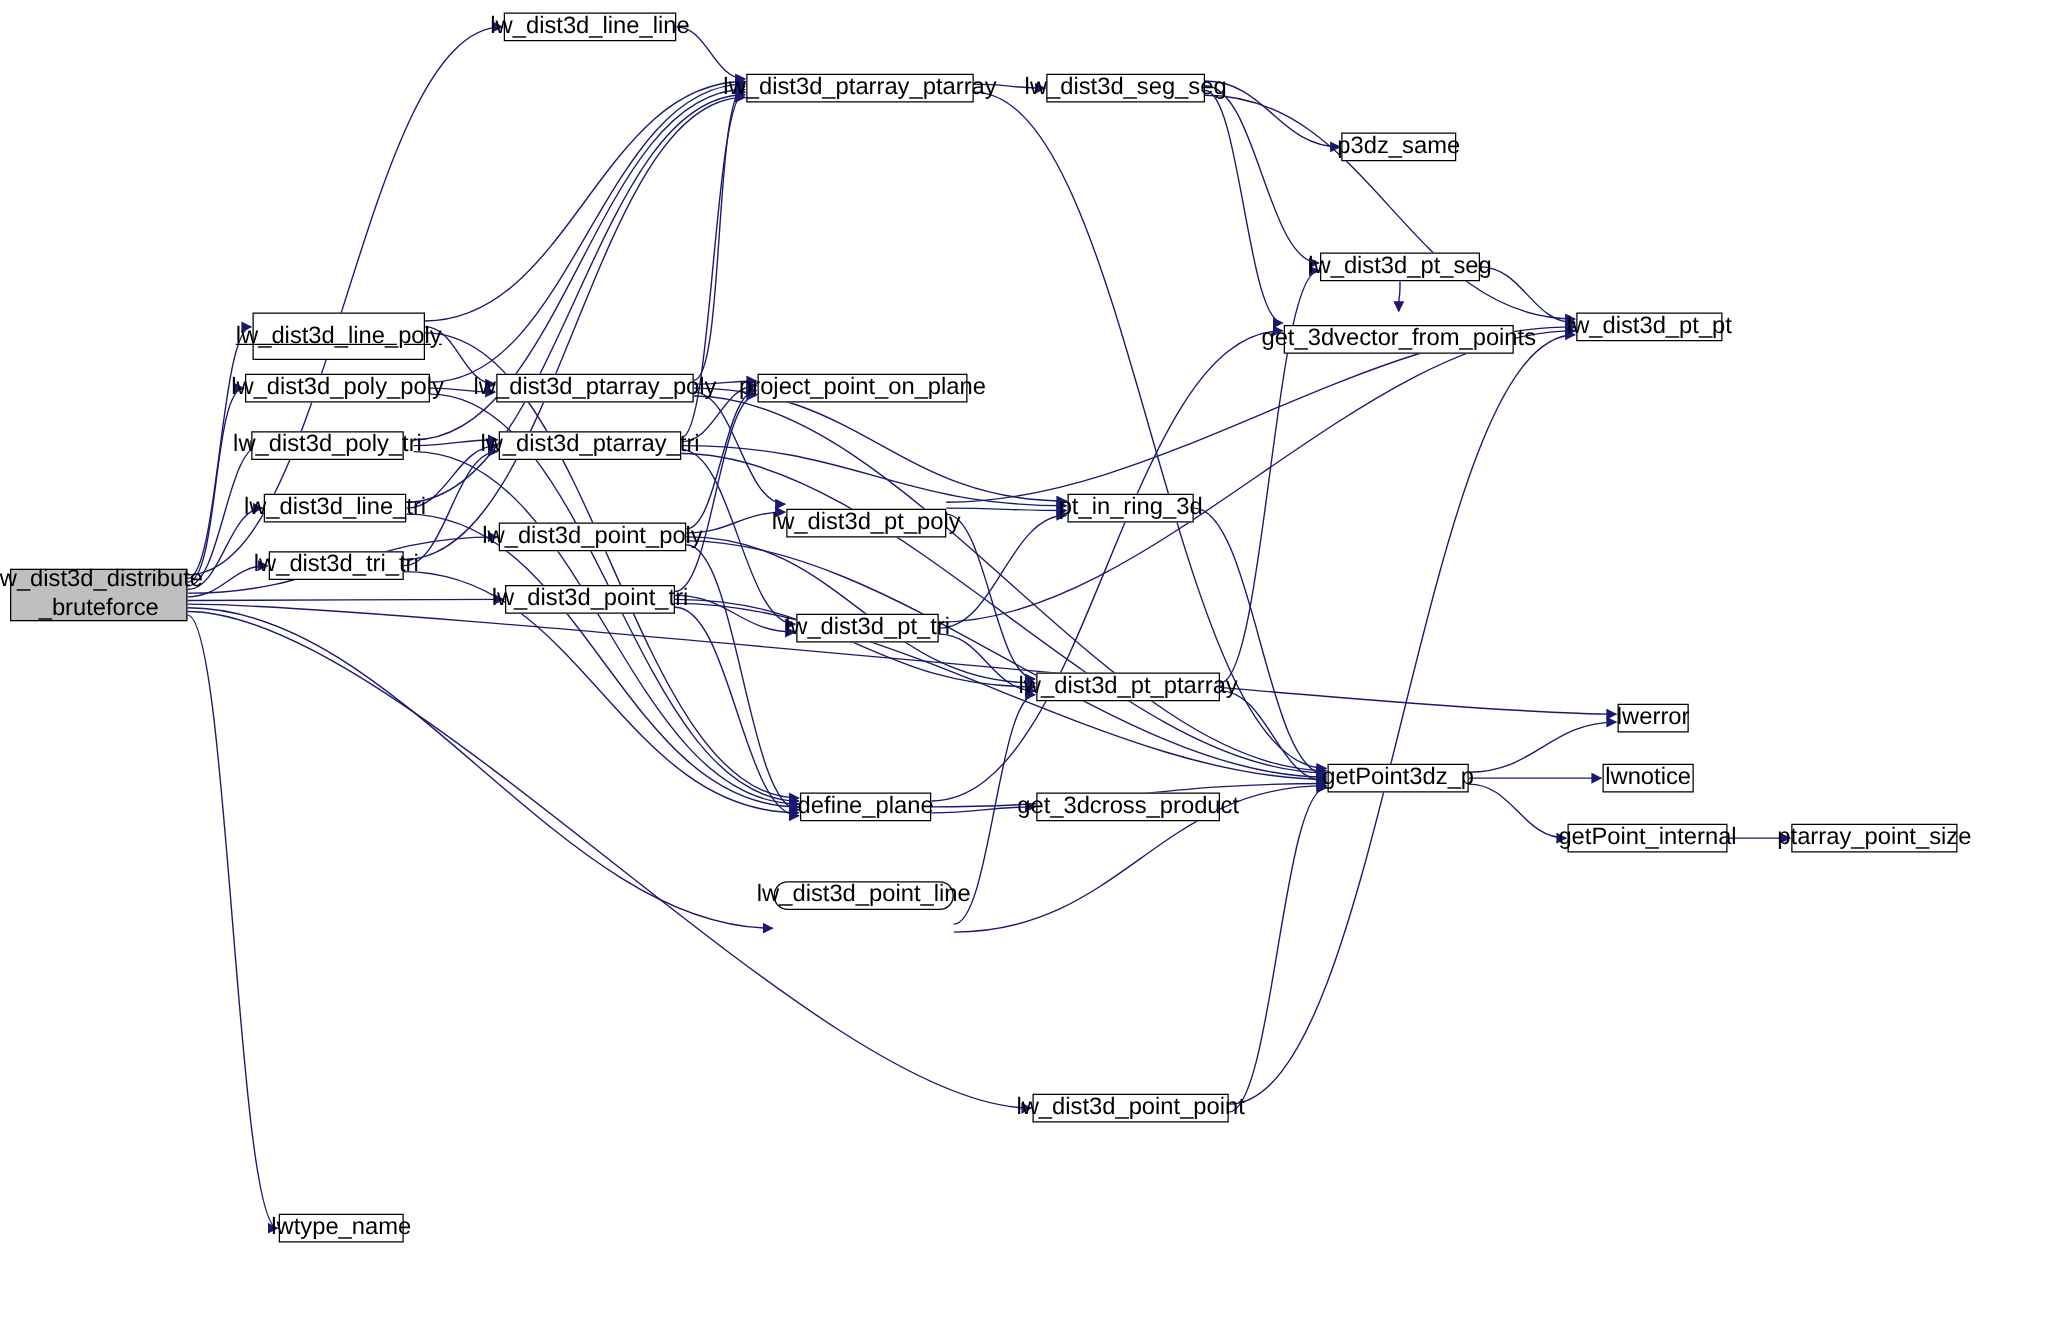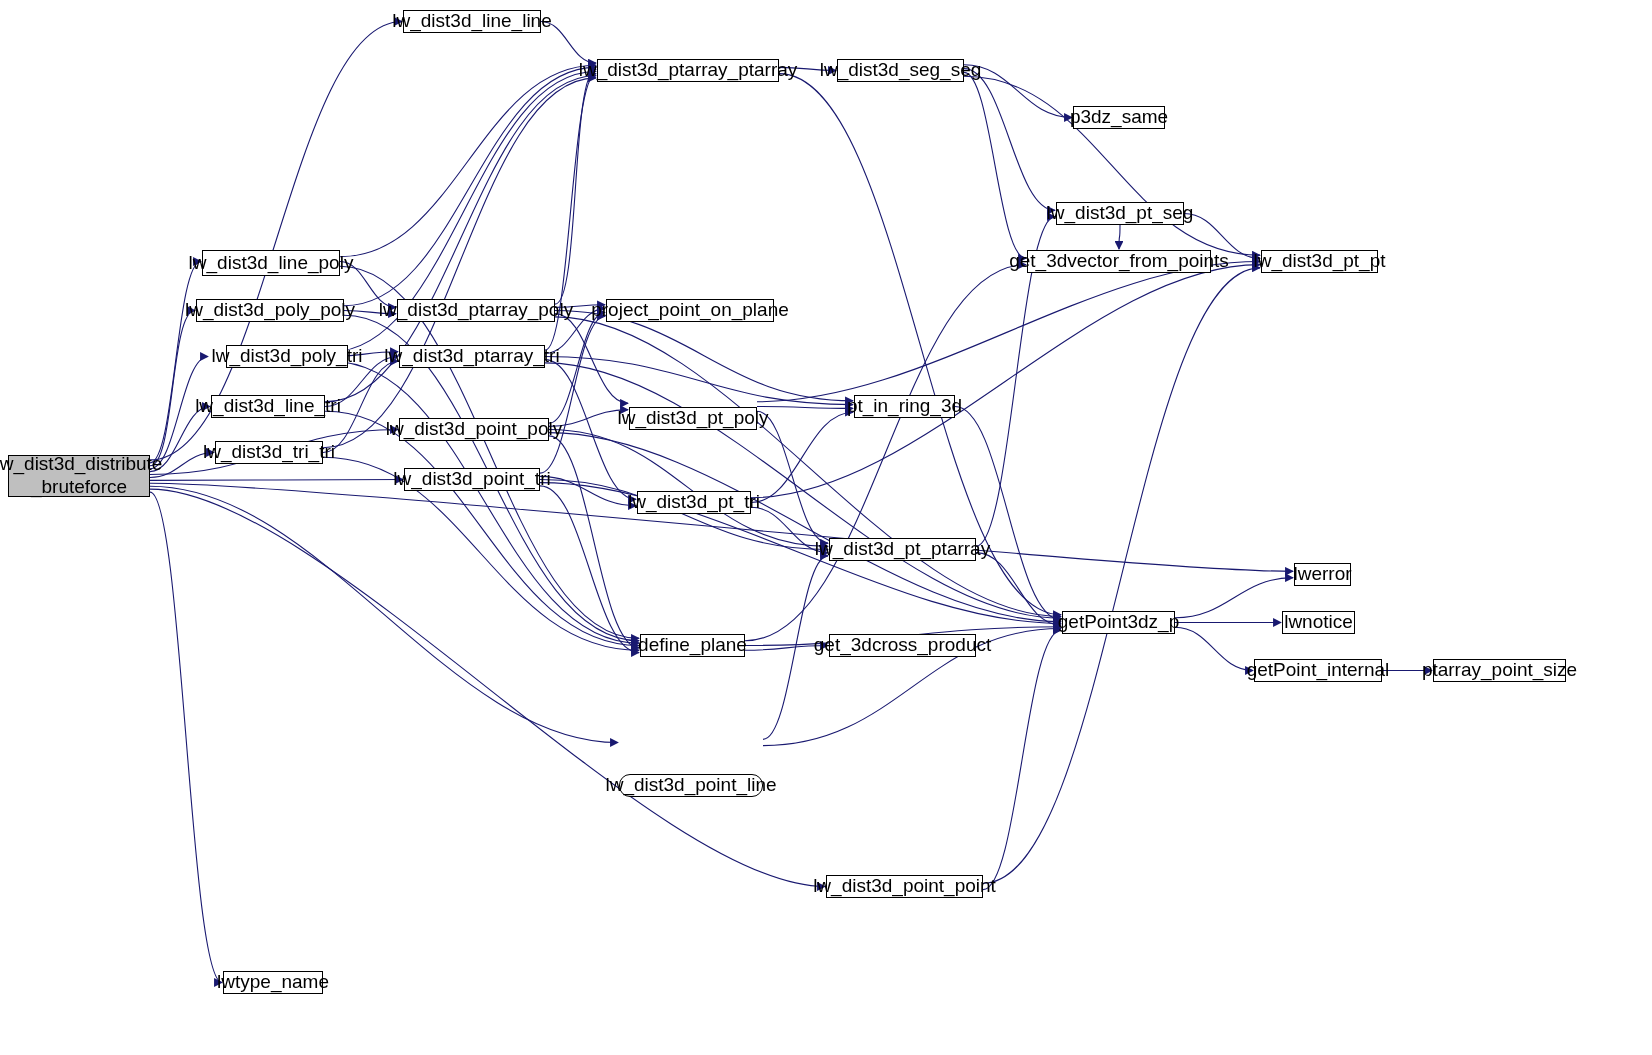--- a/index.html
+++ b/index.html
@@ -151,39 +151,39 @@
     </div>
     <div class="node" style="left: 837px; top: 59px; width: 127px; height: 23px;">
       <span class="node-label">lw_dist3d_seg_seg</span>
     </div>
     <div class="node" style="left: 1073px; top: 106px; width: 92px; height: 23px;">
       <span class="node-label">p3dz_same</span>
     </div>
     <div class="node" style="left: 1056px; top: 202px; width: 128px; height: 23px;">
       <span class="node-label">lw_dist3d_pt_seg</span>
     </div>
-    <div class="node" style="left: 1027px; top: 250px; width: 184px; height: 23px; align-items: center;">
+    <div class="node" style="left: 1027px; top: 260px; width: 184px; height: 23px; align-items: center;">
       <span class="node-label">get_3dvector_from_points</span>
     </div>
     <div class="node" style="left: 1261px; top: 250px; width: 117px; height: 23px;">
       <span class="node-label">lw_dist3d_pt_pt</span>
     </div>
-    <div class="node" style="left: 202px; top: 250px; width: 138px; height: 26px;">
+    <div class="node" style="left: 202px; top: 250px; width: 138px; height: 38px; text-decoration: underline;">
       <span class="node-label">lw_dist3d_line_poly</span>
     </div>
     <div class="node" style="left: 196px; top: 299px; width: 148px; height: 23px;">
       <span class="node-label">lw_dist3d_poly_poly</span>
     </div>
     <div class="node" style="left: 397px; top: 299px; width: 158px; height: 23px;">
       <span class="node-label">lw_dist3d_ptarray_poly</span>
     </div>
     <div class="node" style="left: 606px; top: 299px; width: 168px; height: 23px;">
       <span class="node-label">project_point_on_plane</span>
     </div>
-    <div class="node" style="left: 226px; top: 345px; width: 122px; height: 23px;">
+    <div class="node" style="left: 201px; top: 345px; width: 122px; height: 23px;">
       <span class="node-label">lw_dist3d_poly_tri</span>
     </div>
     <div class="node" style="left: 399px; top: 345px; width: 146px; height: 23px;">
       <span class="node-label">lw_dist3d_ptarray_tri</span>
     </div>
     <div class="node" style="left: 211px; top: 395px; width: 114px; height: 23px;">
       <span class="node-label">lw_dist3d_line_tri</span>
     </div>
     <div class="node" style="left: 629px; top: 395px; width: 128px; height: 23px; margin-top: 12px;">
       <span class="node-label">lw_dist3d_pt_poly</span>
@@ -220,21 +220,21 @@
     </div>
     <div class="node" style="left: 1433px; top: 659px; width: 133px; height: 23px;">
       <span class="node-label">ptarray_point_size</span>
     </div>
     <div class="node" style="left: 640px; top: 634px; width: 105px; height: 23px;">
       <span class="node-label">define_plane</span>
     </div>
     <div class="node" style="left: 829px; top: 634px; width: 147px; height: 23px;">
       <span class="node-label">get_3dcross_product</span>
     </div>
-    <div class="node" style="left: 619px; top: 774px; width: 144px; height: 23px; border-radius: 11px;">
+    <div class="node" style="left: 619px; top: 705px; width: 144px; height: 23px; border-radius: 11px;">
       <span class="node-label">lw_dist3d_point_line</span>
     </div>
     <div class="node" style="left: 826px; top: 875px; width: 157px; height: 23px;">
       <span class="node-label">lw_dist3d_point_point</span>
     </div>
     <div class="node" style="left: 223px; top: 971px; width: 100px; height: 23px;">
       <span class="node-label">lwtype_name</span>
     </div>
   </div>
 

